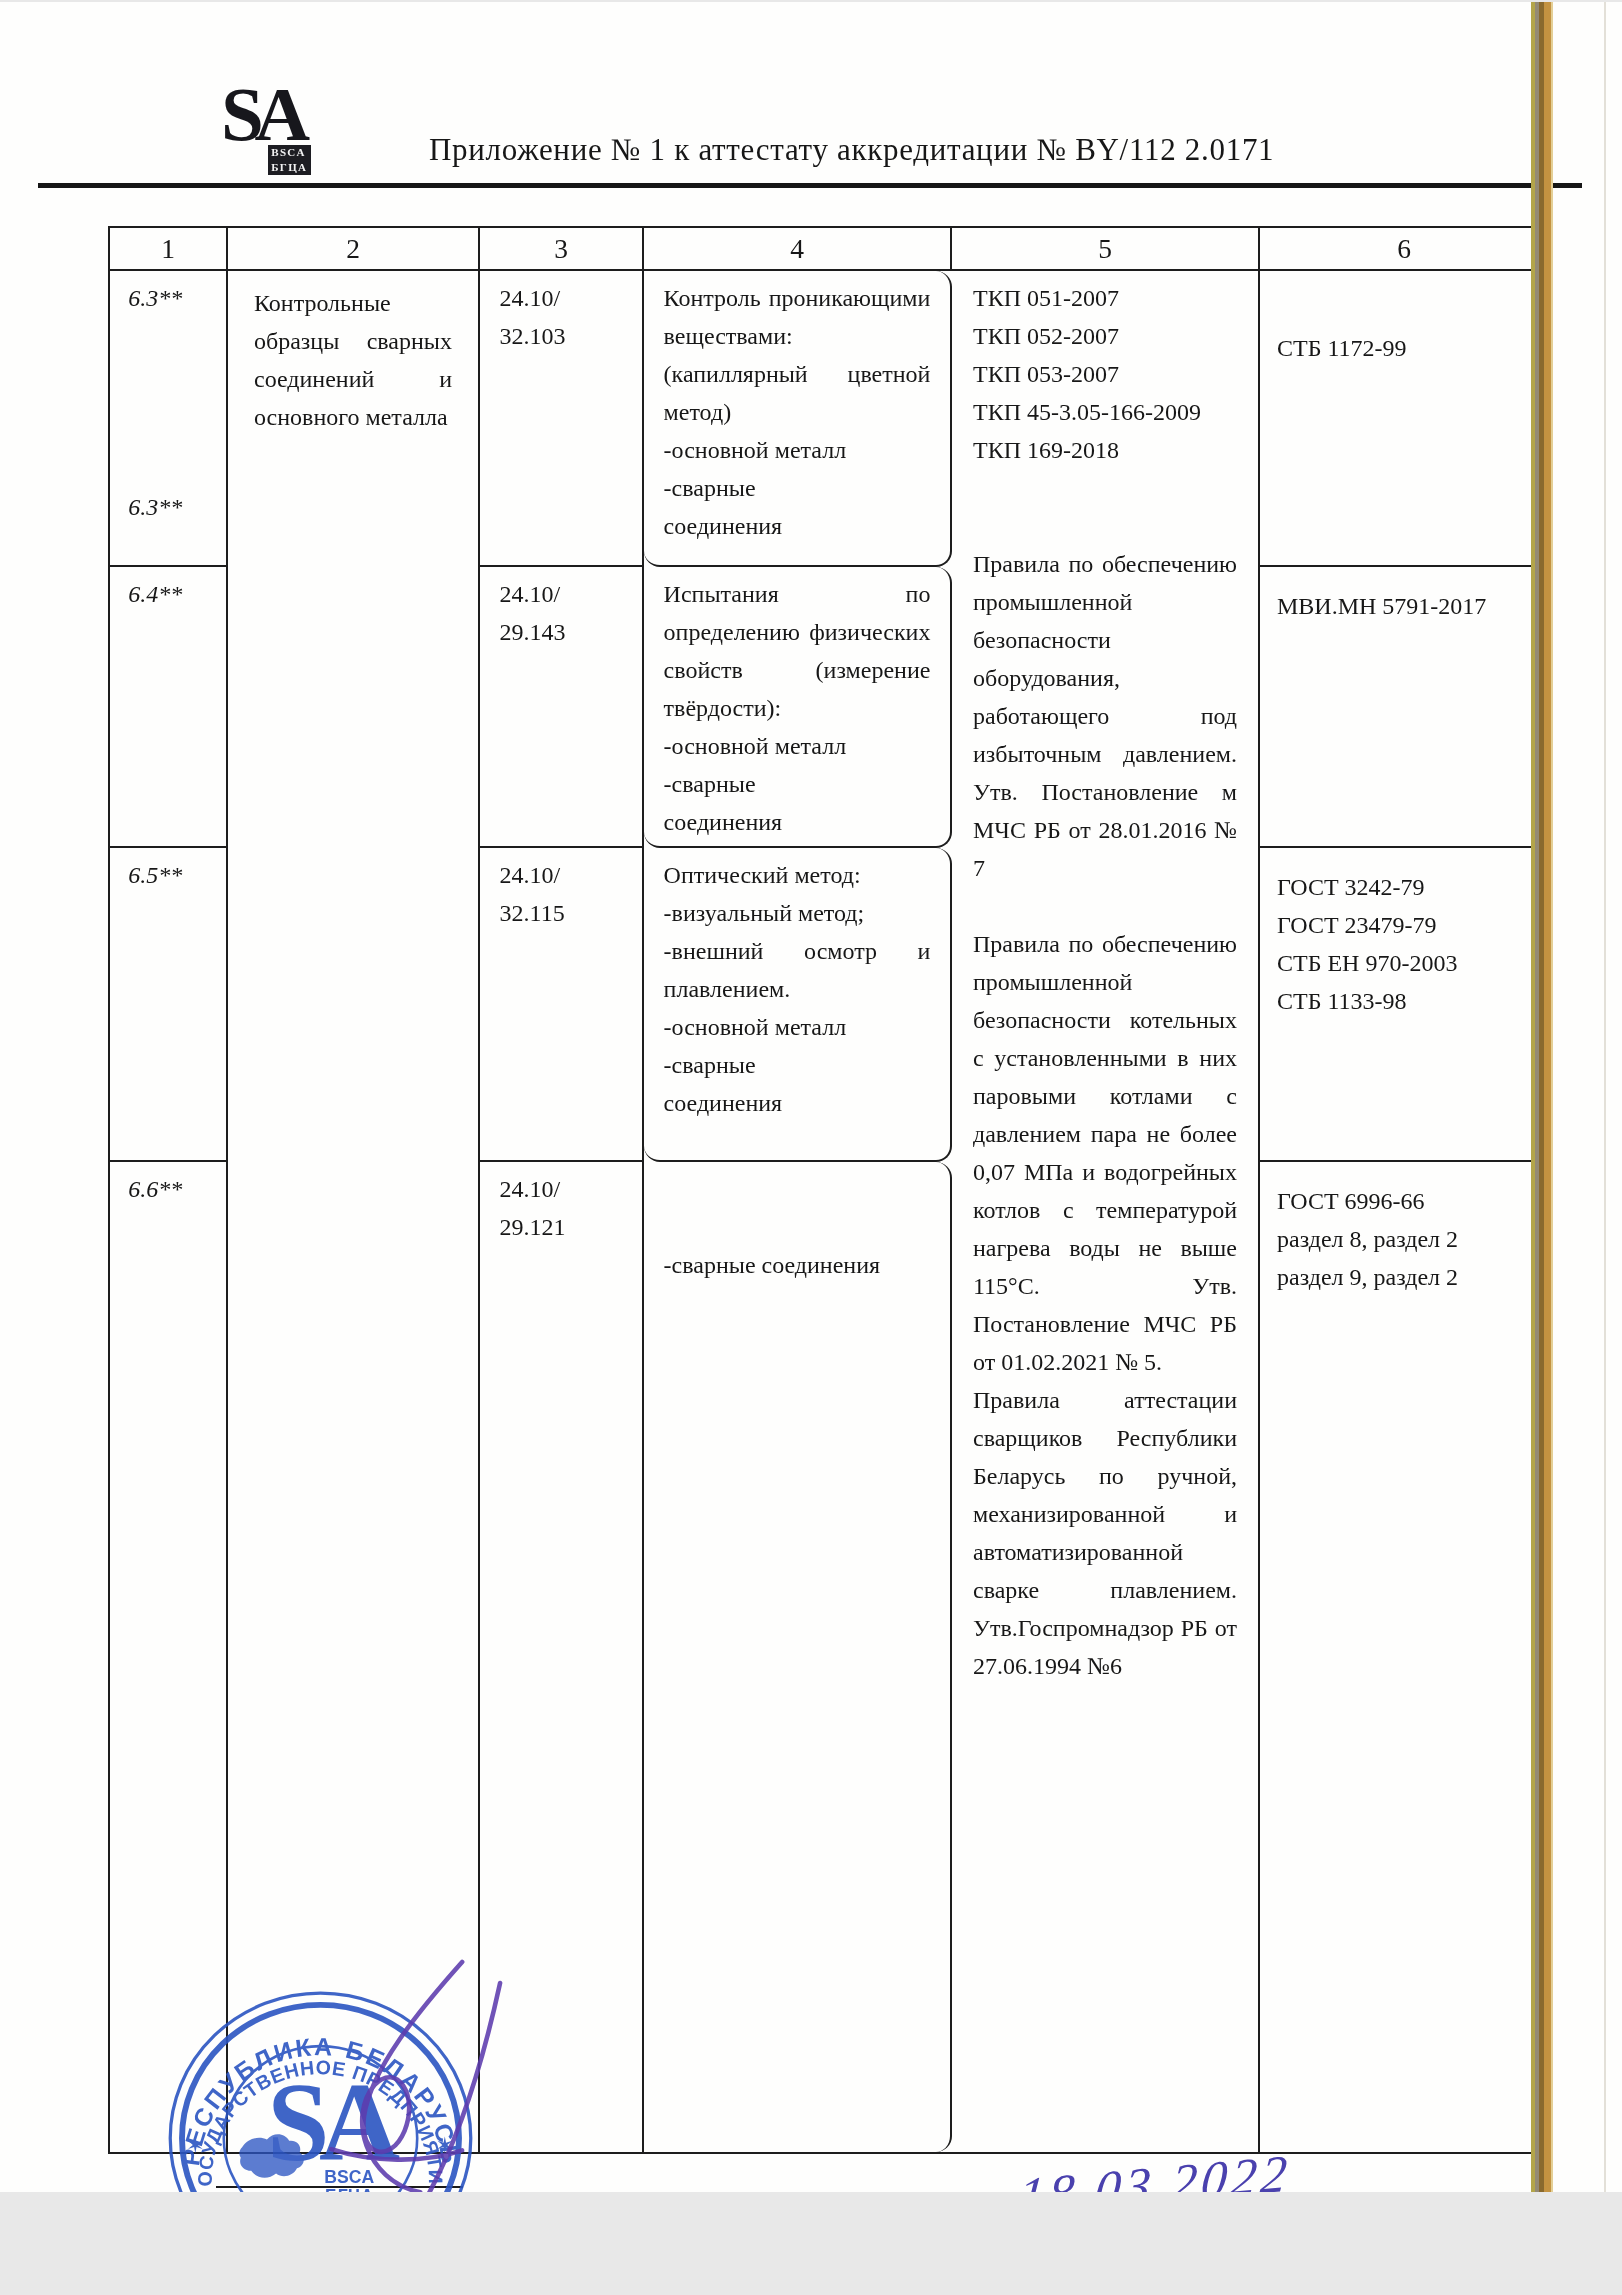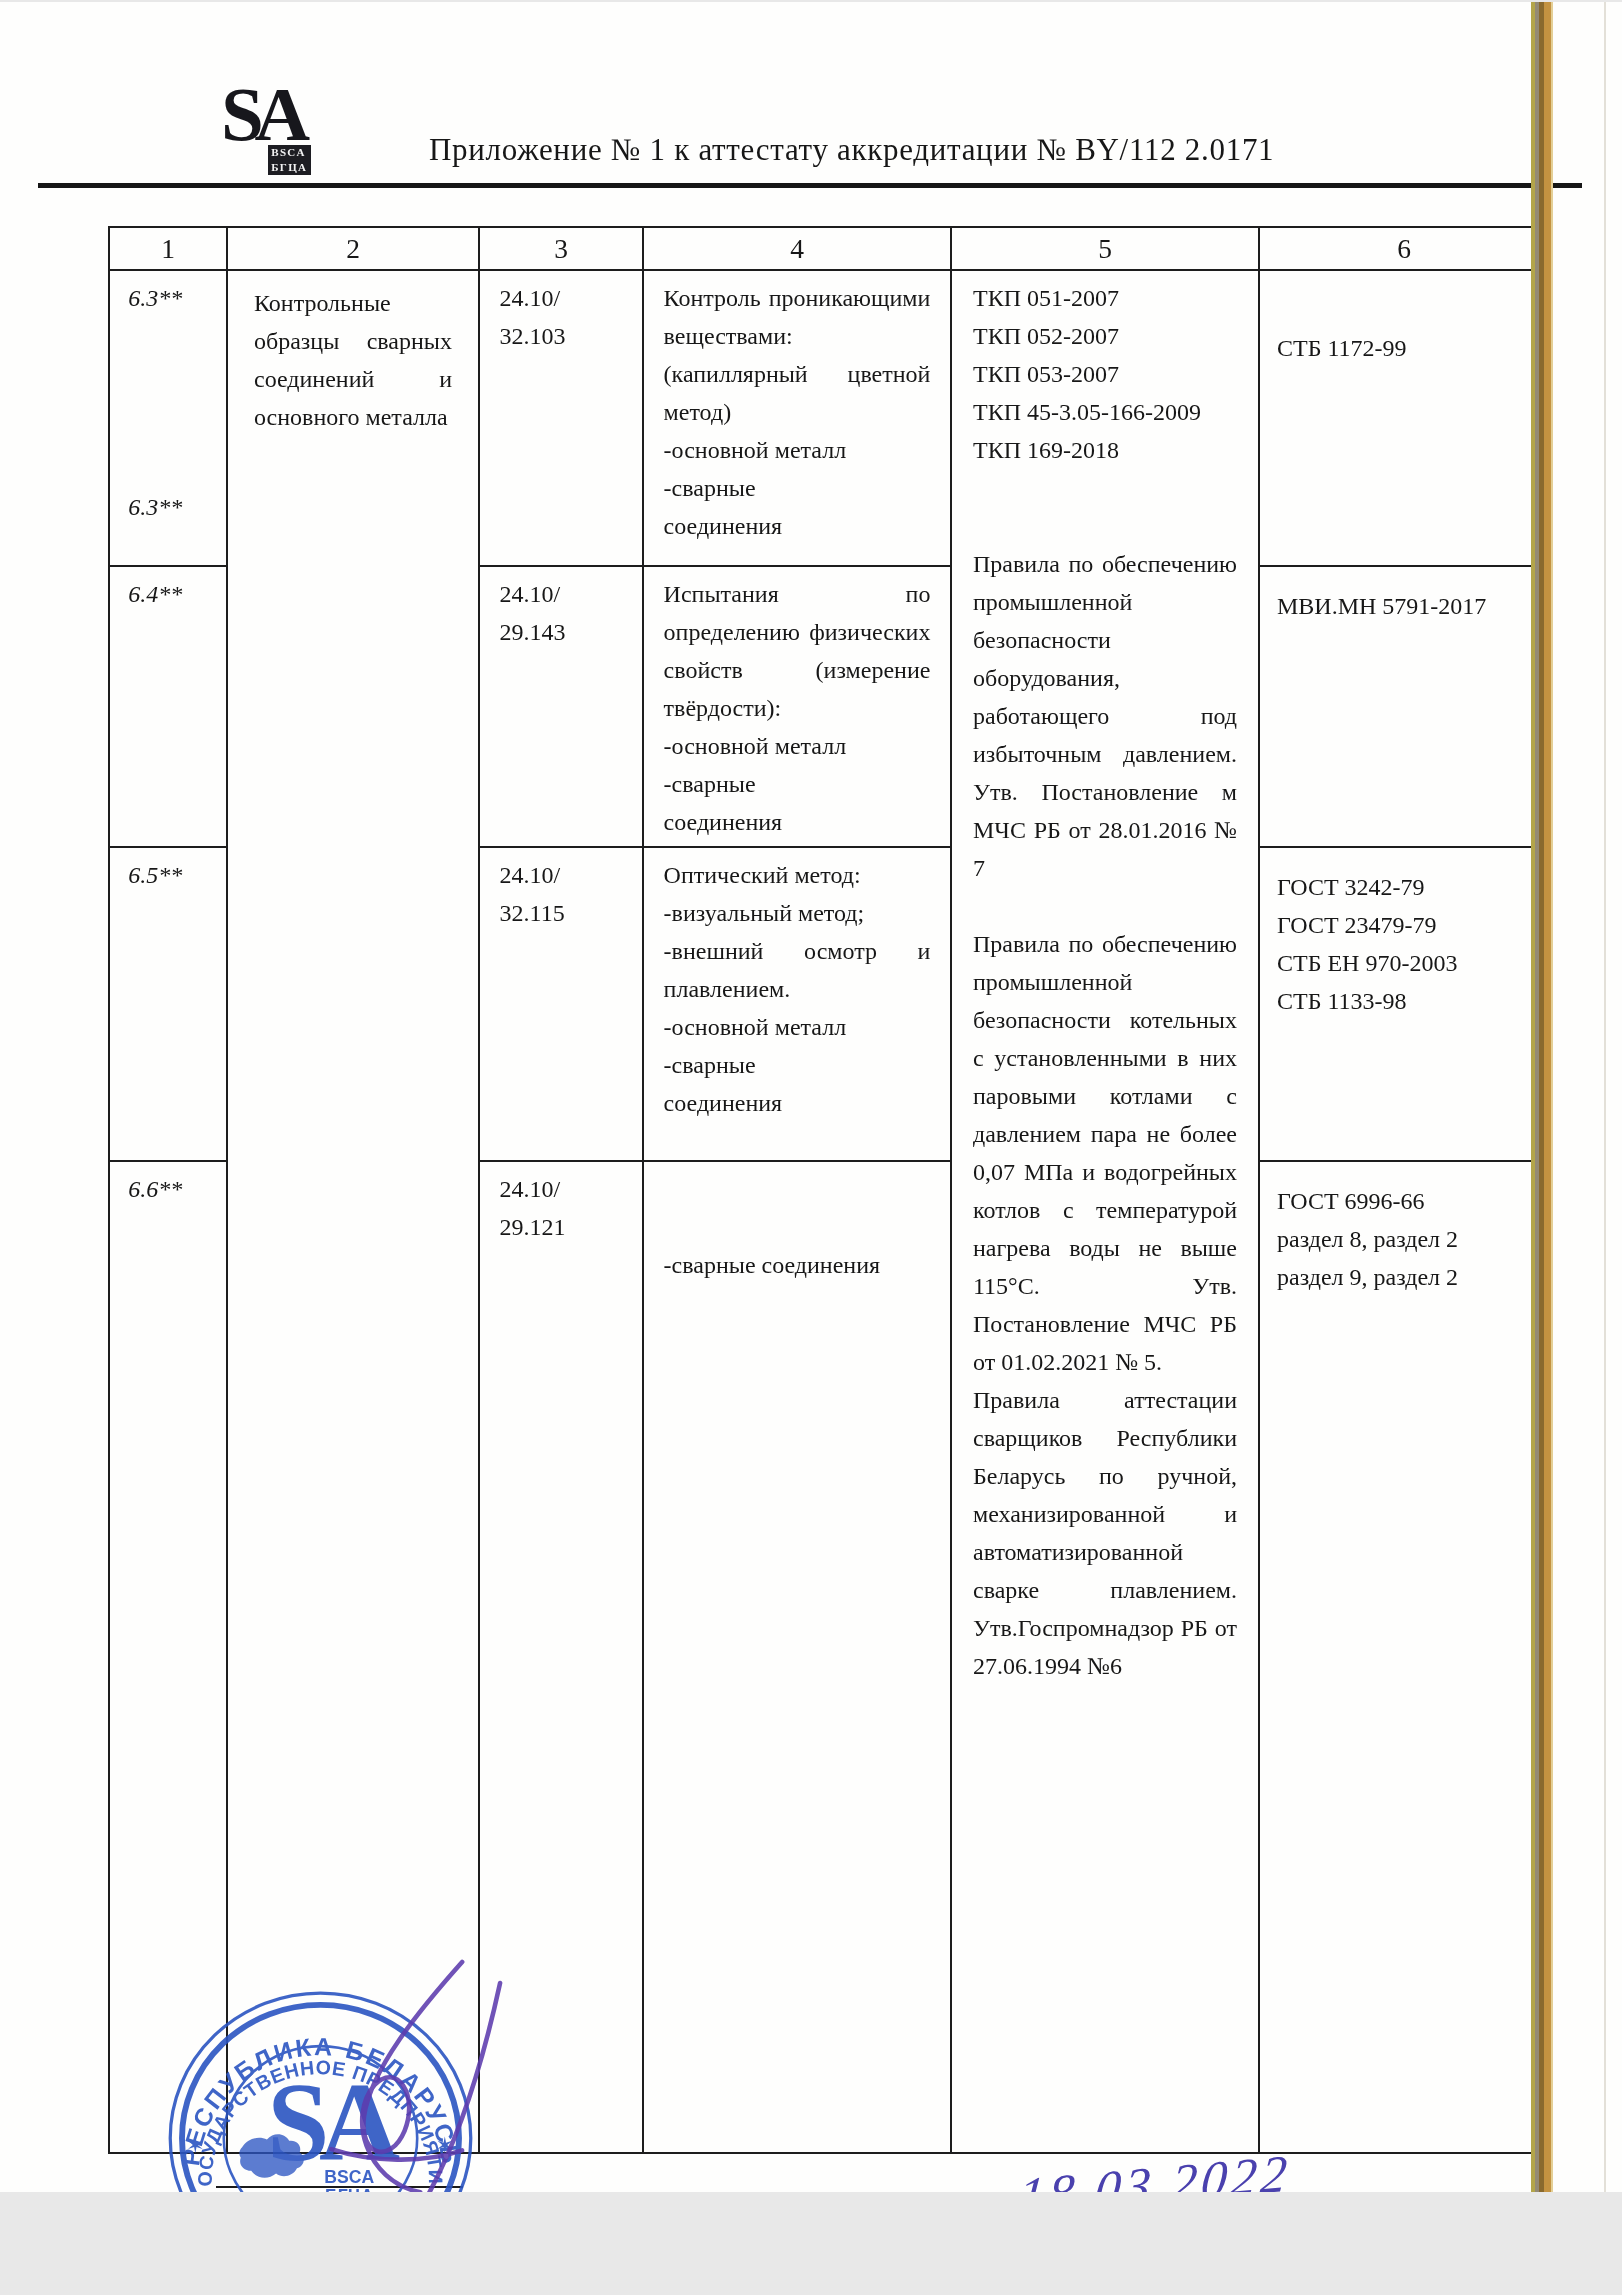--- a/index.html
+++ b/index.html
@@ -28,21 +28,21 @@
     border:2px solid #1d1d1d;
   }
   .cell { border-right:2px solid #1d1d1d; border-bottom:2px solid #1d1d1d;
           padding:7.9px 17px; font-size:24px; line-height:38px; overflow:hidden; }
   .cell.last-col { border-right:none; }
   .cell.last-row, .cell.merged { border-bottom:none; }
   .cell.head { text-align:center; font-size:27.5px; padding:3.9px 0; line-height:34px; }
   .cell.c-num { font-style:italic; padding-left:18.3px; }
   .num2 { margin-top:171px; }
   .cell.c-code { padding-left:19.6px; }
-  .cell.c-method { padding:7.9px 19.6px; }
+  .cell.c-method { padding:7.9px 19.6px;border-radius:16px; }
   .cell.c-nd { padding:7.9px 21px; }
   .cell.c-doc { padding:19.6px 17px 7.9px 17px; }
   .cell.c-doc.first { padding-top:58px; }
   .cell.c-obj { padding:13px 26px; }
   .para { text-align:justify; }
   .para.empty { min-height:38px; }
 
   
   .sig-caption { position:absolute; left:216px; top:2184px; width:247px;
                  border-top:2px solid #1b1b1b; text-align:center;

